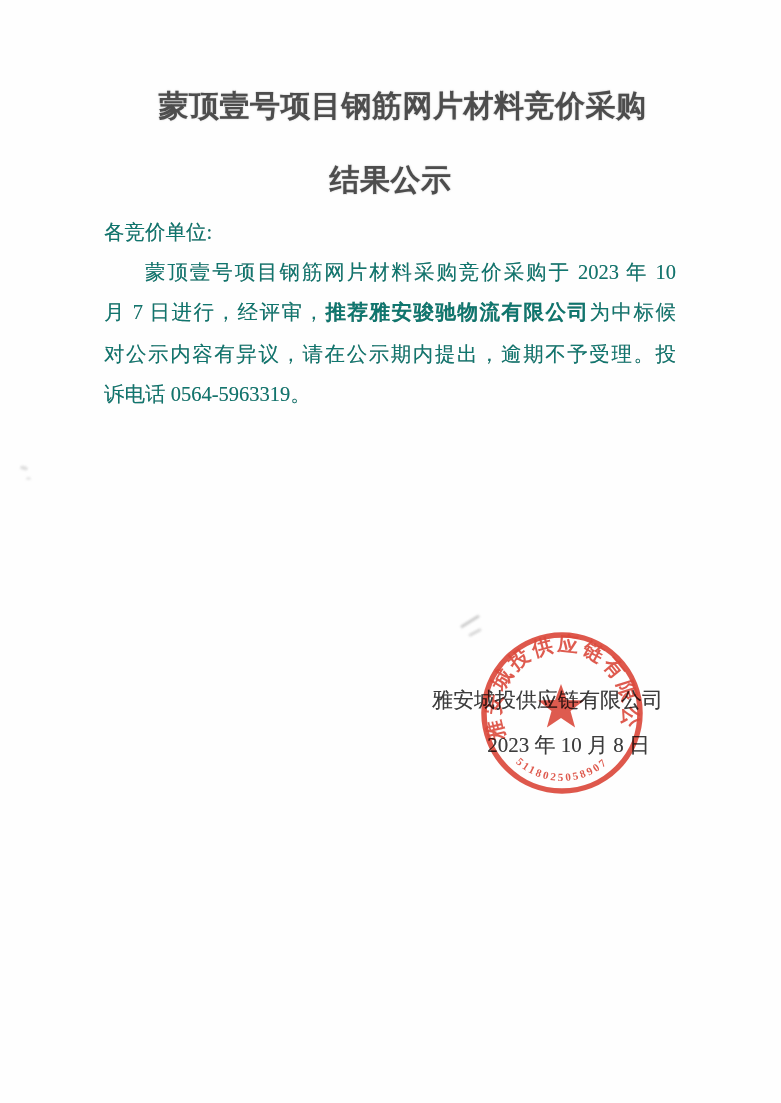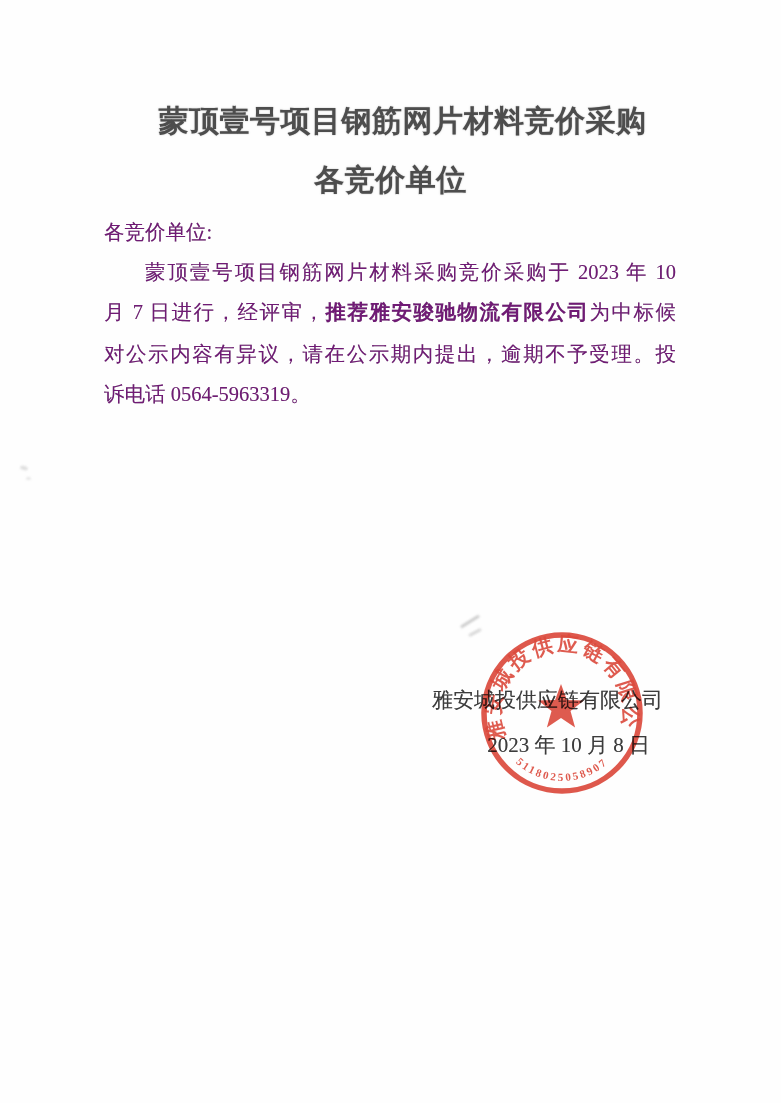--- a/index.html
+++ b/index.html
@@ -10,25 +10,25 @@
   }
   .page {
     position:absolute; inset:0; background:#fefefe;
   }
   .title {
     position:absolute; left:0; right:0; text-align:center;
     font-weight:700; font-size:30px; color:#4d4d4d;
     text-shadow:0 0 1.5px rgba(110,110,110,.55);
     letter-spacing:0.5px;
   }
-  .title1 { top:101px;margin-left:24px; }
+  .title1 { top:86px;margin-left:24px; }
   .title2 { top:160px; }
   .doc-body {
     position:absolute; left:104px; top:212px; width:572px;
-    font-size:20.5px; line-height:40px; color:#701a75;
+    font-size:20.5px; line-height:40px; color:#0f766e;
     text-shadow:0 0 .6px rgba(90,90,90,.5);
   }
   .line { white-space:nowrap; }
   .jline { white-space:normal; text-align:justify; text-align-last:justify; }
   .indent { text-indent:2em; }
   .p2start { margin-top:8px; }
   .bold { font-weight:700;font-family:Liberation Mono, monospace; }
   .sign {
     position:absolute; color:#3c3c3c; font-size:21px; white-space:nowrap;
     text-shadow:0 0 .6px rgba(90,90,90,.5);
@@ -60,21 +60,21 @@
     left:26px; top:477px; width:5px; height:3px;
     background:rgba(140,140,140,.22); filter:blur(1px); border-radius:50%;
   }
 </style>
 </head>
 <body>
 
 <div class="page">
 
   <div class="title title1">蒙顶壹号项目钢筋网片材料竞价采购</div>
-  <div class="title title2">各竞价单位</div>
+  <div class="title title2">结果公示</div>
 
   <div class="doc-body">
     <div class="line">各竞价单位:</div>
     <div class="jline indent">蒙顶壹号项目钢筋网片材料采购竞价采购于 2023 年 10</div>
     <div class="jline"><span>月 7 日进行，经评审，</span><span class="bold">推荐雅安骏驰物流有限公司</span><span>为中标候</span></div>
     <div class="jline">对公示内容有异议，请在公示期内提出，逾期不予受理。投</div>
     <div class="line">诉电话 0564-5963319。</div>
   </div>
 
   <div class="sign sign-company">雅安城投供应链有限公司</div>

